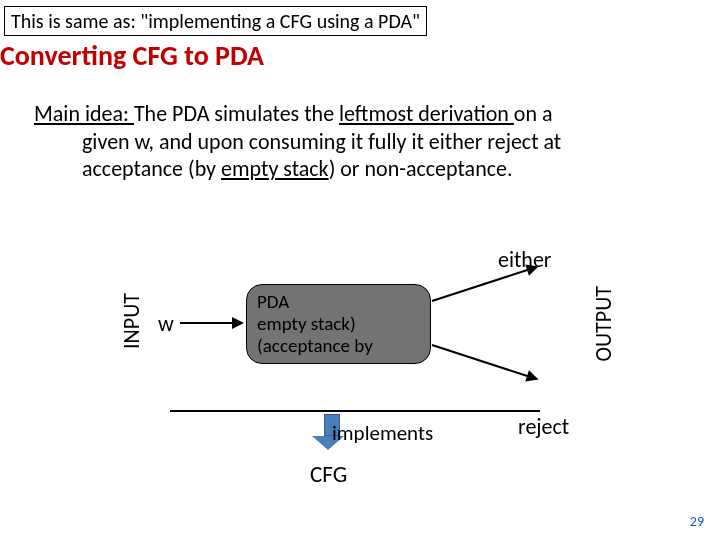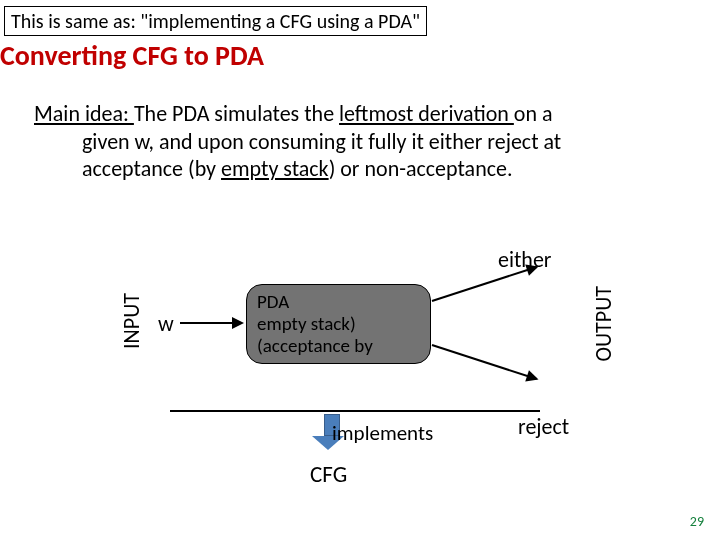--- a/index.html
+++ b/index.html
@@ -178,21 +178,21 @@
     position: absolute;
     left: 310px;
     top: 210px;
     font-size: 23px;
   }
   .pagenum {
     position: absolute;
     right: 16px;
     bottom: 10px;
     font-size: 14px;
-    color: #15803d;
+    color: #1d4ed8;
   }
 </style>
 </head>
 <body>
 
 <div class="note-box">
   <span>This is same as: "implementing a CFG using a PDA"</span>
 </div>
 
 <div class="title">Converting CFG to PDA</div>

